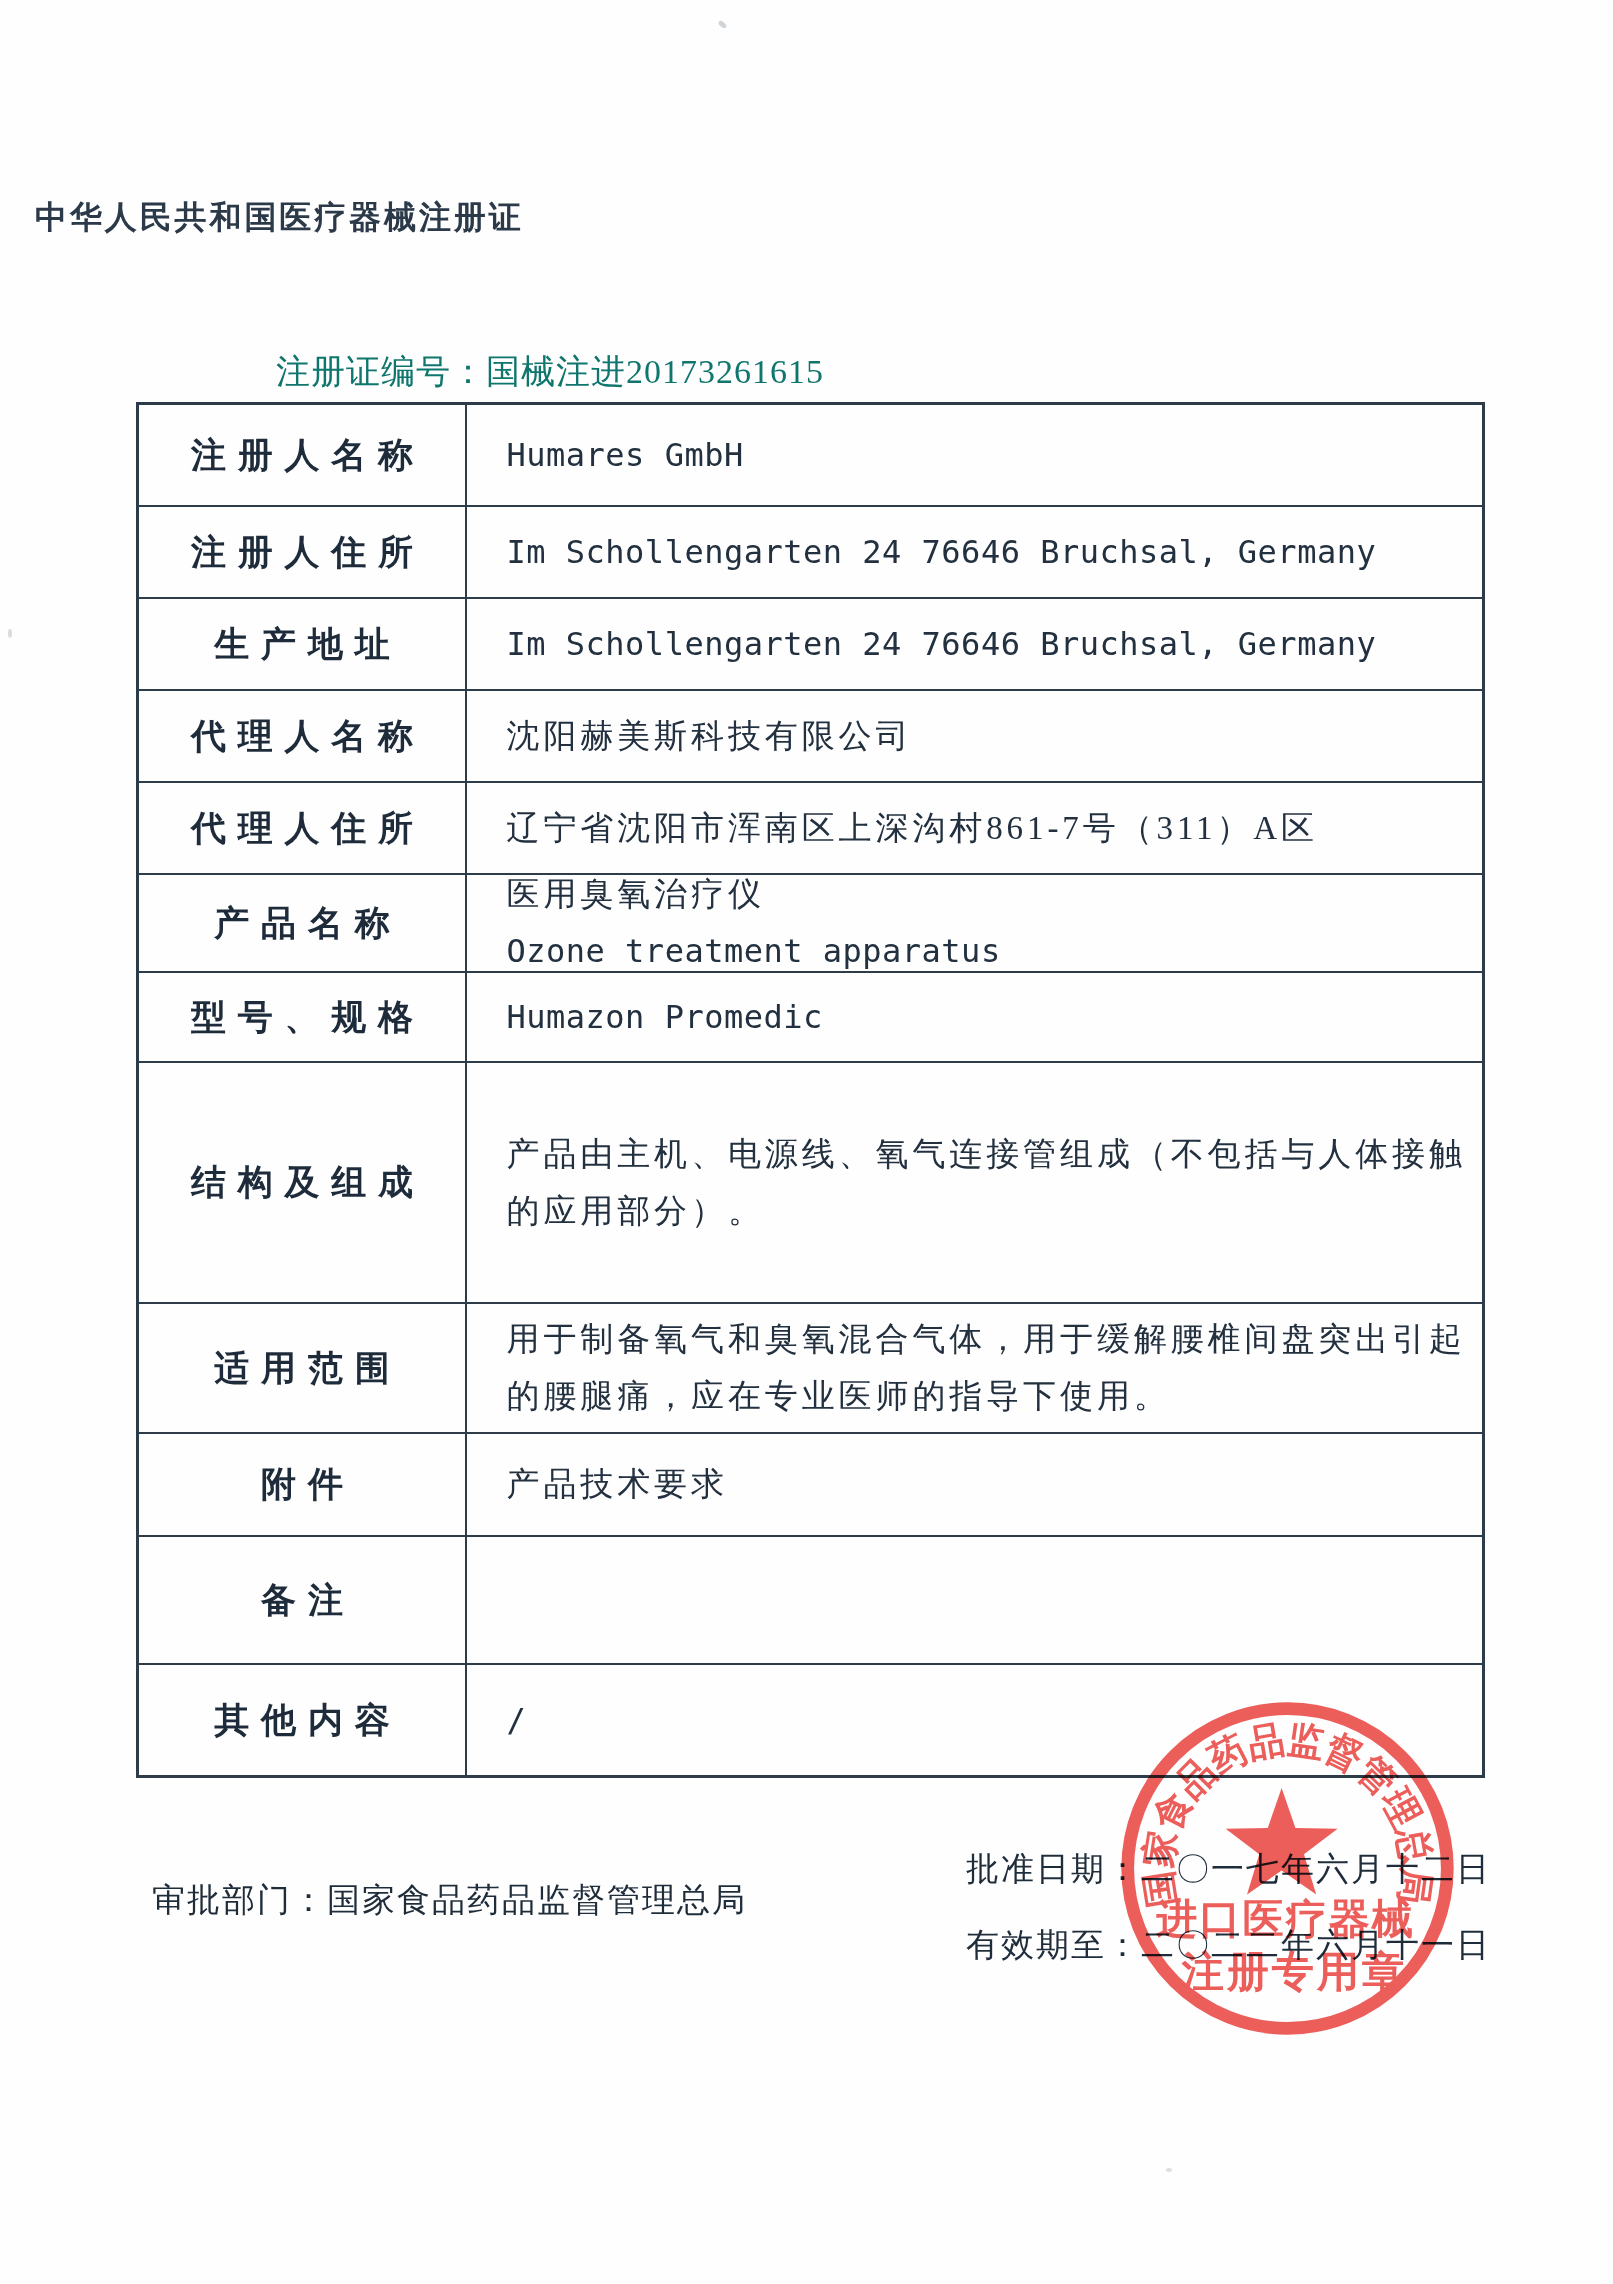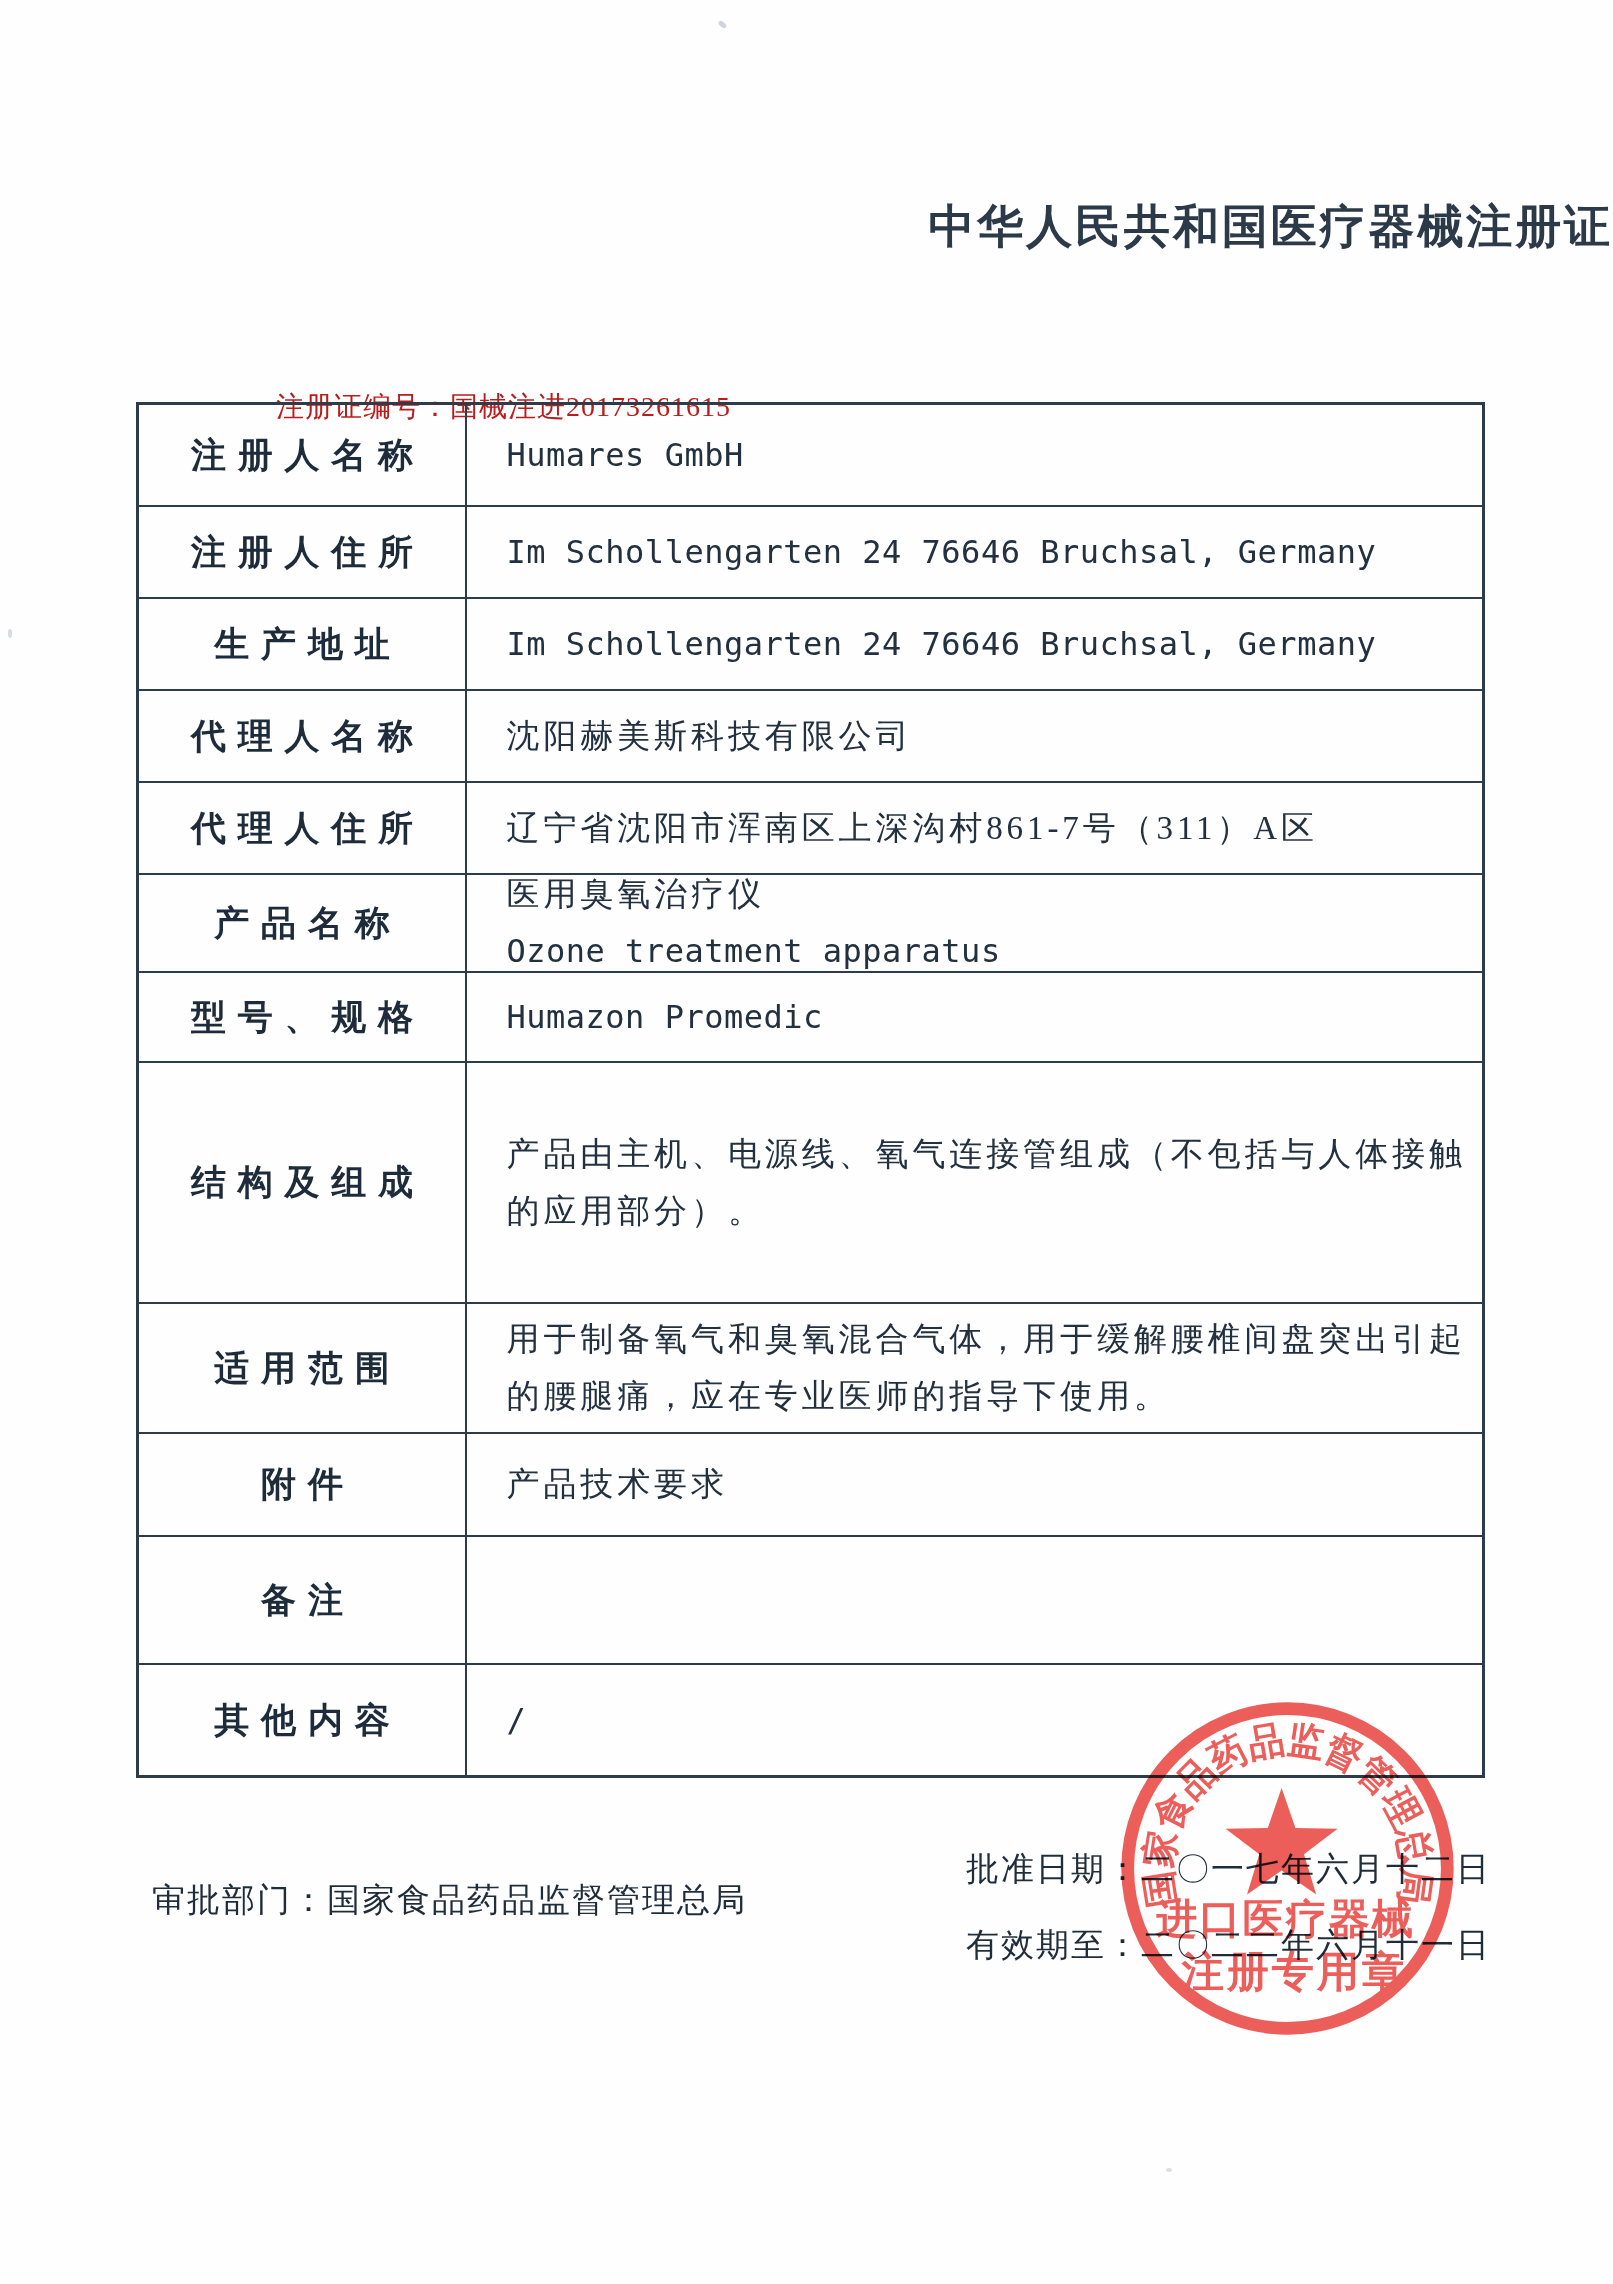--- a/index.html
+++ b/index.html
@@ -8,32 +8,31 @@
     background:#fefefe;
     font-family:"Liberation Serif","DejaVu Serif",serif;
     color:#24313f;
     overflow:hidden;
   }
   .page{position:absolute;inset:0;}
 
   
   .doc-title{
     position:absolute;top:196px;left:0;width:1613px;
-    text-align:right;padding-left:35px;box-sizing:border-box;
+    text-align:left;padding-left:35px;box-sizing:border-box;
     font-family:"DejaVu Sans","Liberation Sans",sans-serif;
-    font-size:46px;font-weight:bold;letter-spacing:2.9px;
+    font-size:32px;font-weight:bold;letter-spacing:2.9px;
     color:#2b3949;margin:0;
   }
 
   
   .reg-line{
     position:absolute;left:276px;top:349px;
-    font-size:28px;color:#b91c1c;letter-spacing:1px;
+    font-size:34px;color:#0f766e;letter-spacing:1px;
     white-space:nowrap;
-    margin-top:39px;
   }
 
   
   .cert-table{
     position:absolute;left:136px;top:402px;width:1349px;
     border:3.9px solid #2e3b49;box-sizing:border-box;
     background:transparent;
   }
   .row{display:flex;box-sizing:border-box;border-bottom:2.9px solid #2e3b49;}
   .row:last-child{border-bottom:none;}

